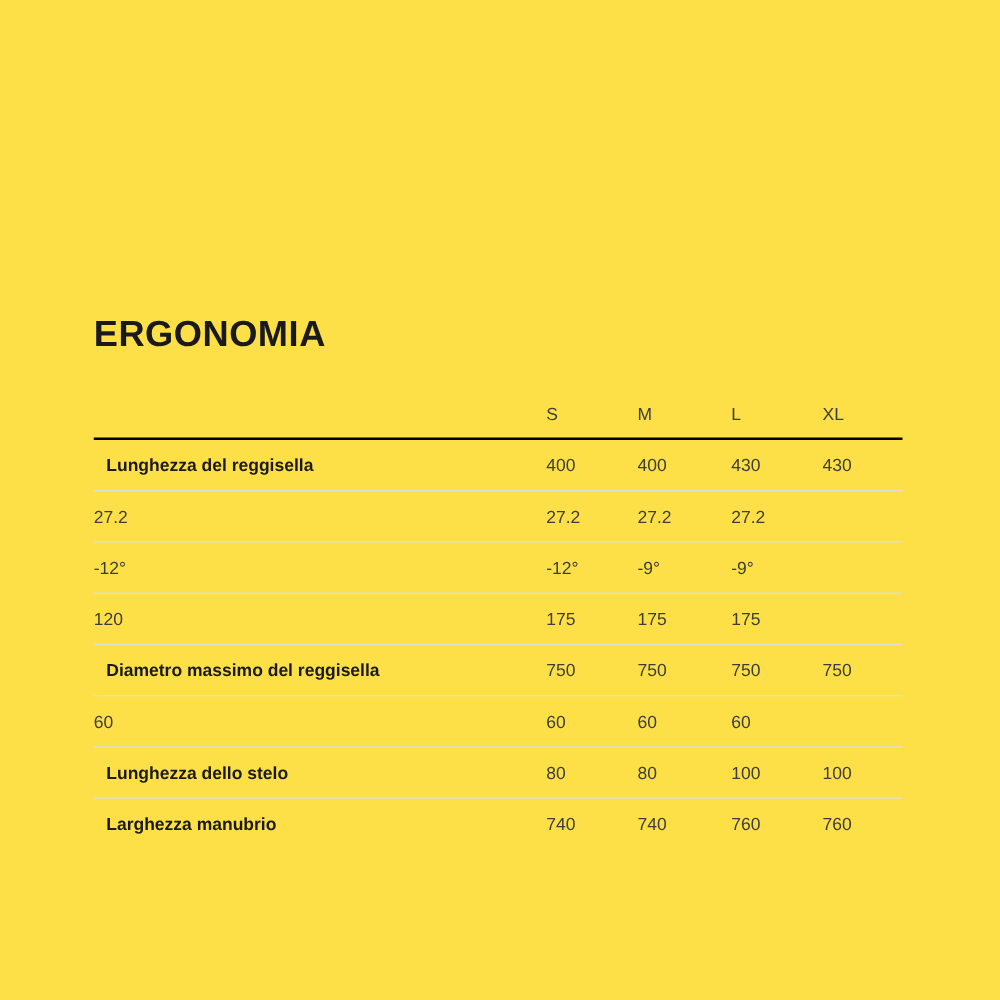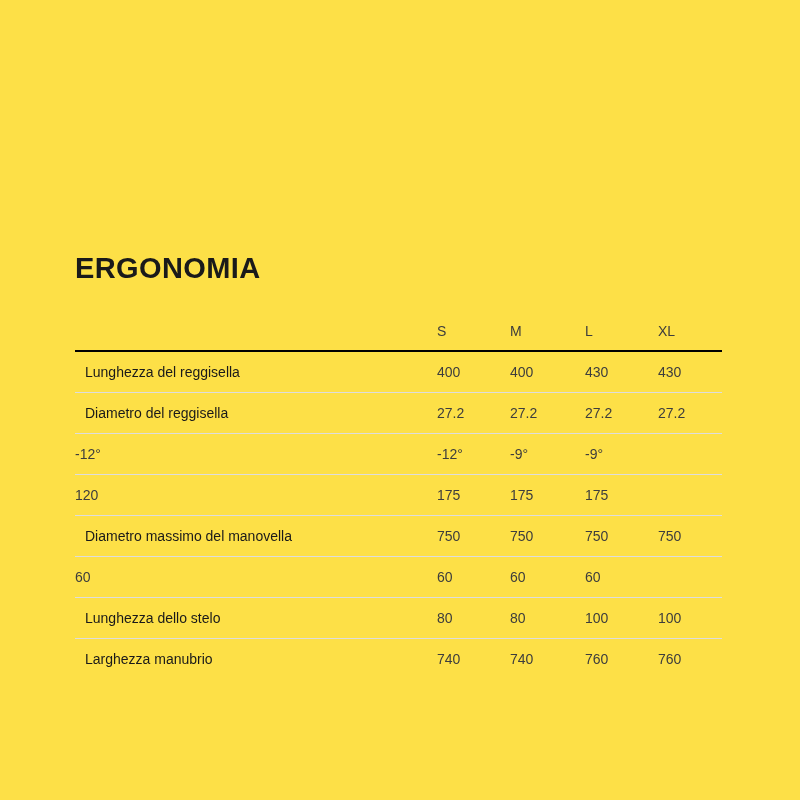--- a/index.html
+++ b/index.html
@@ -47,21 +47,21 @@
     align-items: center;
     height: 40px;
     border-bottom: 1px solid var(--row-divider, #dddddd);
     font-size: 14px;
     line-height: 16px;
   }
   .spec-row:last-child {
     border-bottom: none;
   }
   .spec-label {
-    font-weight: 400;
+    font-weight: 700;
     color: var(--label-text, #1a1a1a);
     padding-left: 10px;
   }
   .spec-value, .col-header {
     font-weight: 400;
     color: var(--value-text, #3d3d3d);
     text-align: left;
   }
 </style>
 </head>
@@ -84,21 +84,20 @@
 
       <div class="spec-row">
         <div class="spec-label">Lunghezza del reggisella</div>
         <div class="spec-value">400</div>
         <div class="spec-value">400</div>
         <div class="spec-value">430</div>
         <div class="spec-value">430</div>
       </div>
 
       <div class="spec-row">
-        <div class="spec-label">Diametro del reggisella</div>
         <div class="spec-value">27.2</div>
         <div class="spec-value">27.2</div>
         <div class="spec-value">27.2</div>
         <div class="spec-value">27.2</div>
       </div>
 
       <div class="spec-row">
         <div class="spec-value">-12°</div>
         <div class="spec-value">-12°</div>
         <div class="spec-value">-9°</div>
@@ -106,21 +105,21 @@
       </div>
 
       <div class="spec-row">
         <div class="spec-value">120</div>
         <div class="spec-value">175</div>
         <div class="spec-value">175</div>
         <div class="spec-value">175</div>
       </div>
 
       <div class="spec-row">
-        <div class="spec-label">Diametro massimo del manovella</div>
+        <div class="spec-label">Diametro massimo del reggisella</div>
         <div class="spec-value">750</div>
         <div class="spec-value">750</div>
         <div class="spec-value">750</div>
         <div class="spec-value">750</div>
       </div>
 
       <div class="spec-row">
         <div class="spec-value">60</div>
         <div class="spec-value">60</div>
         <div class="spec-value">60</div>

